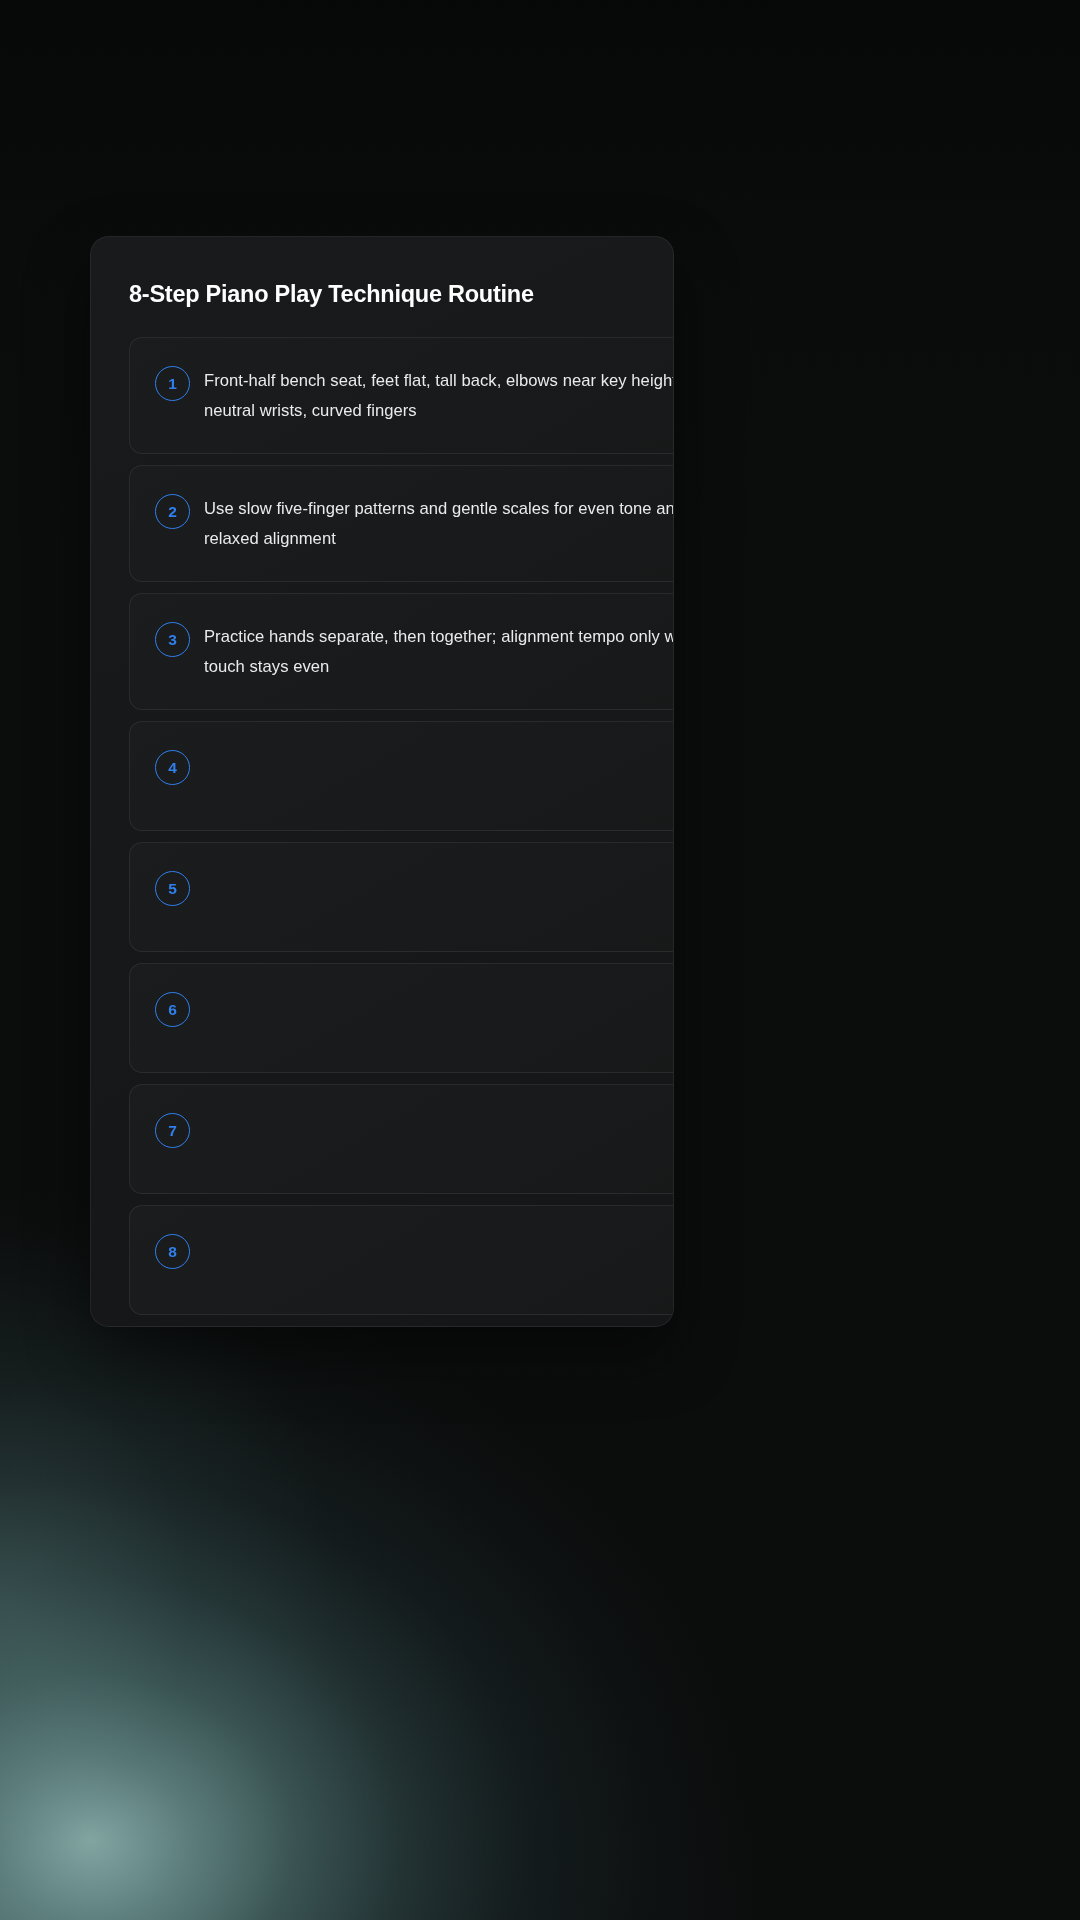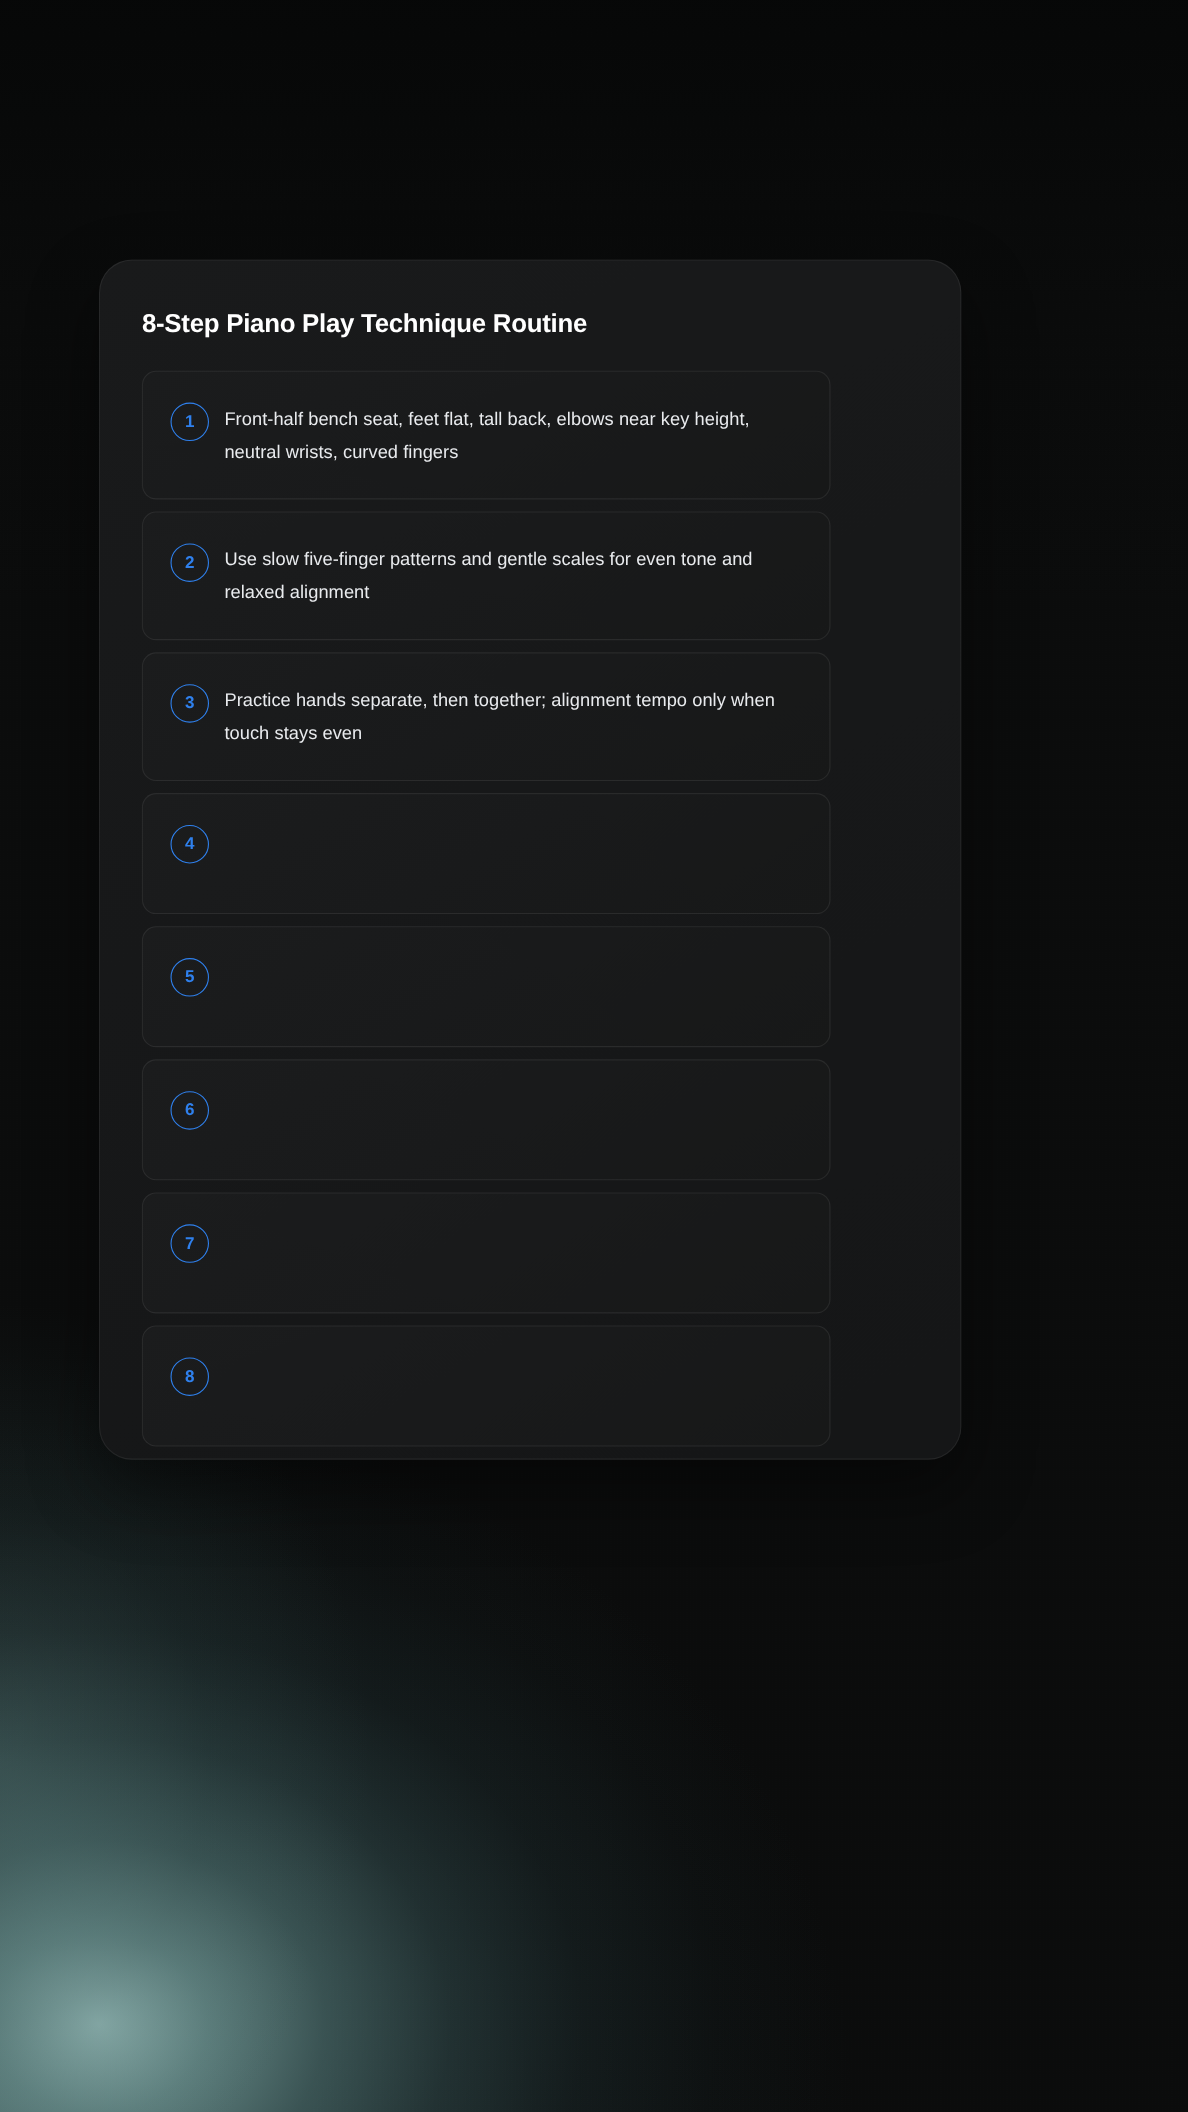--- a/index.html
+++ b/index.html
@@ -57,23 +57,23 @@
   }
   .vignette-top {
     background:linear-gradient(180deg, rgba(6,7,7,0.88) 0%, rgba(8,9,9,0.35) 14%, rgba(11,12,12,0) 30%);
   }
 
   
   .panel {
     position:absolute;
     left:90px;
     top:236px;
-    width:784px;
+    width:584px;
     height:1091px;
-    border-radius:30px;
+    border-radius:19px;
     background:linear-gradient(155deg, #191a1b 0%, #171819 45%, #151617 100%);
     border:1px solid rgba(255,255,255,0.065);
     box-shadow:0 26px 64px rgba(0,0,0,0.46);
     padding:0;
     overflow:hidden;
   }
 
   .panel-title {
     position:absolute;
     left:38px;

